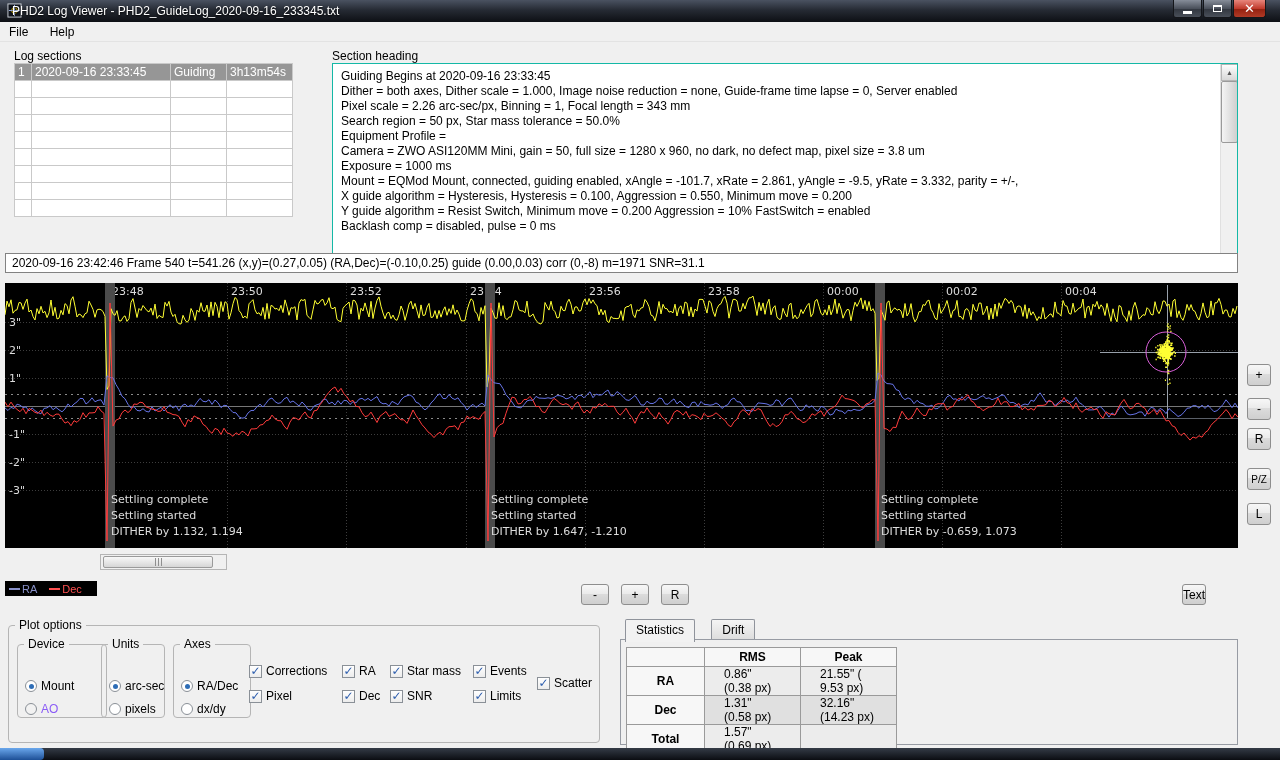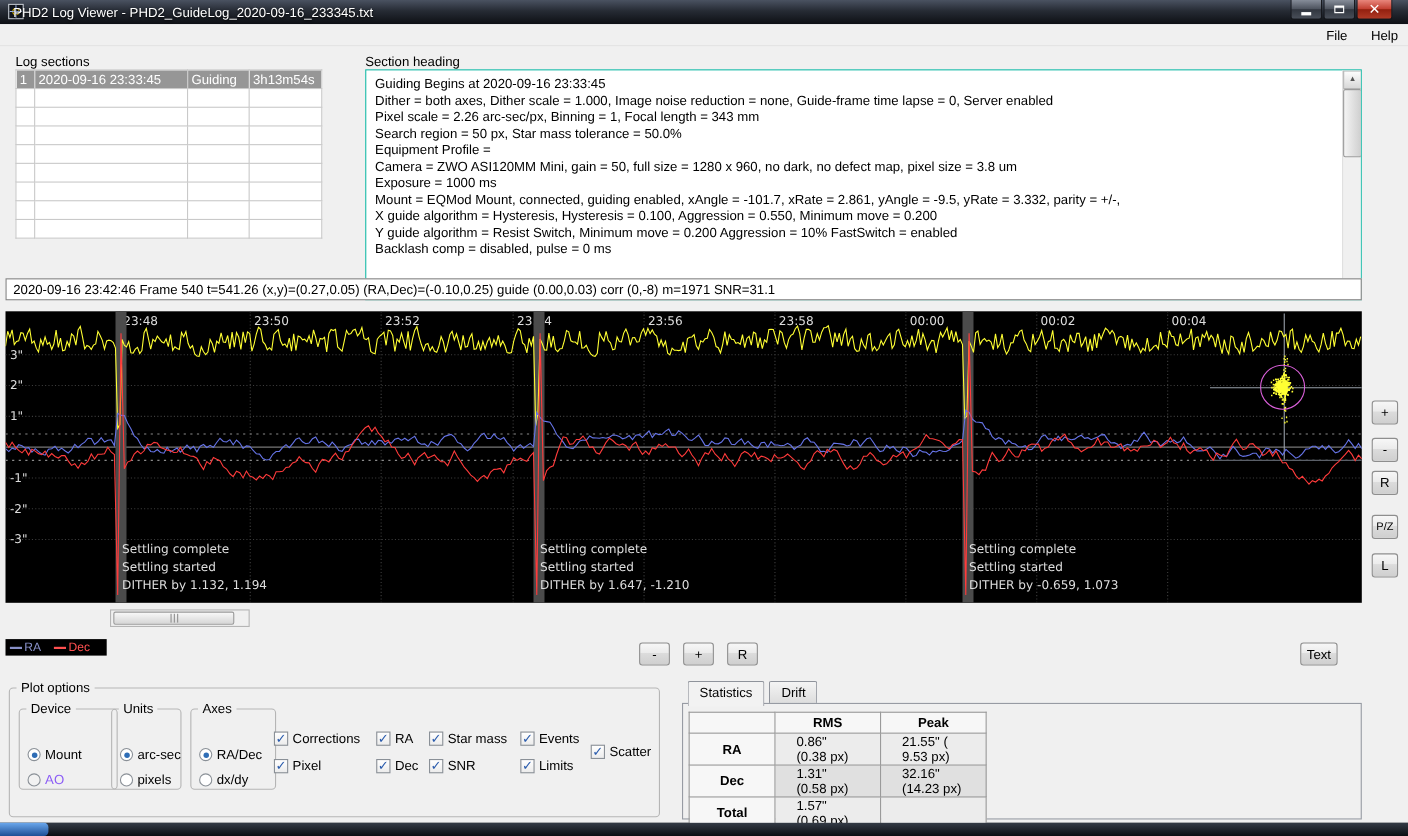--- a/index.html
+++ b/index.html
@@ -10,21 +10,21 @@
   .titlebar{position:absolute;left:0;top:0;width:100%;height:22px;background:linear-gradient(180deg,#4a5261 0%,#262b34 45%,#0d0f14 100%);color:#fff;font-size:12px;}
   .titlebar .ttl{position:absolute;left:12px;top:4px;white-space:nowrap;text-shadow:0 1px 2px #000;}
   .appicon{position:absolute;left:7px;top:3px;width:15px;height:15px;}
   .winbtns{position:absolute;right:14px;top:0;display:flex;gap:1px;}
   .wbtn{width:29px;height:18px;border:1px solid #14161a;border-top:none;display:flex;align-items:center;justify-content:center;background:linear-gradient(#868d99,#4a505b 50%,#31363f 51%,#494f59);border-radius:0 0 3px 3px;color:#fff;}
   .wbtn.close{width:33px;background:linear-gradient(#e8867c,#c03b2d 50%,#93200f 51%,#b03a26);font-size:13px;font-weight:bold;}
   .glyph-min{width:9px;height:3px;background:#fff;margin-top:7px;}
   .glyph-max{width:9px;height:7px;border:1px solid #fff;border-top:2px solid #fff;}
 
   
-  .menubar{position:absolute;left:0;top:22px;width:100%;height:20px;background:#f0f0f0;border-bottom:1px solid #e3e3e3;font-size:12px;color:#000;text-align:right;}
+  .menubar{position:absolute;left:0;top:22px;width:100%;height:20px;background:#f0f0f0;border-bottom:1px solid #e3e3e3;font-size:12px;color:#000;}
   .menuitem{display:inline-block;padding:3px 9px 0 9px;height:20px;}
 
   .grouplabel{position:absolute;font-size:12px;color:#000;}
 
   
   .logtable{position:absolute;left:14px;top:63px;border-collapse:collapse;background:#fff;font-size:12px;}
   .logtable td{border:1px solid #c9c9c9;height:17px;padding:0 3px;white-space:nowrap;overflow:hidden;}
   .logtable{border:1px solid #7a7a7a;}
   .logtable tr.selrow td{background:#969696;color:#fff;}
   .c0{width:17px}.c1{width:139px}.c2{width:56px}.c3{width:66px}
@@ -65,21 +65,21 @@
   .opt{position:absolute;display:flex;align-items:center;gap:4px;font-size:12px;white-space:nowrap;margin-top:12px;}
   .rd{width:12px;height:12px;border:1px solid #8a9097;border-radius:50%;background:#fff;position:relative;flex:0 0 auto;}
   .sel .rd::after{content:"";position:absolute;left:3px;top:3px;width:5px;height:5px;border-radius:50%;background:#2e6db6;}
   .dis{color:#8b5cf6}
   .dis .rd{background:#f2f2f2}
   .chk{position:absolute;display:flex;align-items:center;gap:4px;font-size:12px;white-space:nowrap;}
   .box{width:13px;height:13px;border:1px solid #8a9097;background:linear-gradient(#fff,#ececec);font-size:12px;line-height:11px;color:#2b5cad;text-align:center;font-weight:bold;flex:0 0 auto;}
 
   
   .tabs{position:absolute;left:625px;top:619px;font-size:12px;}
-  .tab{display:inline-block;padding:3px 10px;border:1px solid #8f939b;border-bottom:none;background:linear-gradient(#f4f4f4,#dcdcdc);border-radius:2px 2px 0 0;position:relative;margin-right:1px;}
+  .tab{display:inline-block;padding:3px 10px;border:1px solid #8f939b;border-bottom:none;background:linear-gradient(#f4f4f4,#dcdcdc);border-radius:2px 2px 0 0;position:relative;margin-right:13px;}
   .tab.active{background:#f2f2f2;z-index:3;padding-bottom:5px;margin-bottom:-2px;}
   .statpanel{position:absolute;left:620px;top:639px;width:618px;height:106px;background:#f0f0f0;border:1px solid #979ba3;}
   .stattable{position:absolute;left:5px;top:7px;border-collapse:collapse;font-size:12px;}
   .stattable th,.stattable td{border:1px solid #9a9a9a;height:19px;padding:0 19px;}
   .stattable th{font-weight:bold;background:#f7f7f7;text-align:center;}
   .hcol{width:78px;font-weight:bold;text-align:center;background:#f7f7f7;}
   .vcell{width:96px;background:#ececec;text-align:left;}
   tr.altrow .vcell{background:#e0e0e0;}
 
   
@@ -286,21 +286,21 @@
       </span>
     <span class="lg" style="color:#ff5050">
         <span class="lgdash" style="background:#ff5050"></span>
         <span>Dec</span>
       </span>
   </div>
 
   <div class="btn" style="left:581px;top:584px;width:28px;height:21px">-</div>
   <div class="btn" style="left:621px;top:584px;width:28px;height:21px">+</div>
   <div class="btn" style="left:661px;top:584px;width:28px;height:21px">R</div>
-  <div class="btn" style="left:1182px;top:584px;width:34px;height:21px">Text</div>
+  <div class="btn" style="left:1182px;top:584px;width:24px;height:21px">Text</div>
 
   <div class="gbox" style="left:8px;top:625px;width:592px;height:118px">
     <span class="gleg">Plot options</span>
 
     <div class="gbox" style="left:8px;top:18px;width:90px;height:74px">
       <span class="gleg">Device</span>
       <div class="opt sel" style="left:7px;top:22px">
           <span class="rd"></span>
           <span>Mount</span>
         </div>

